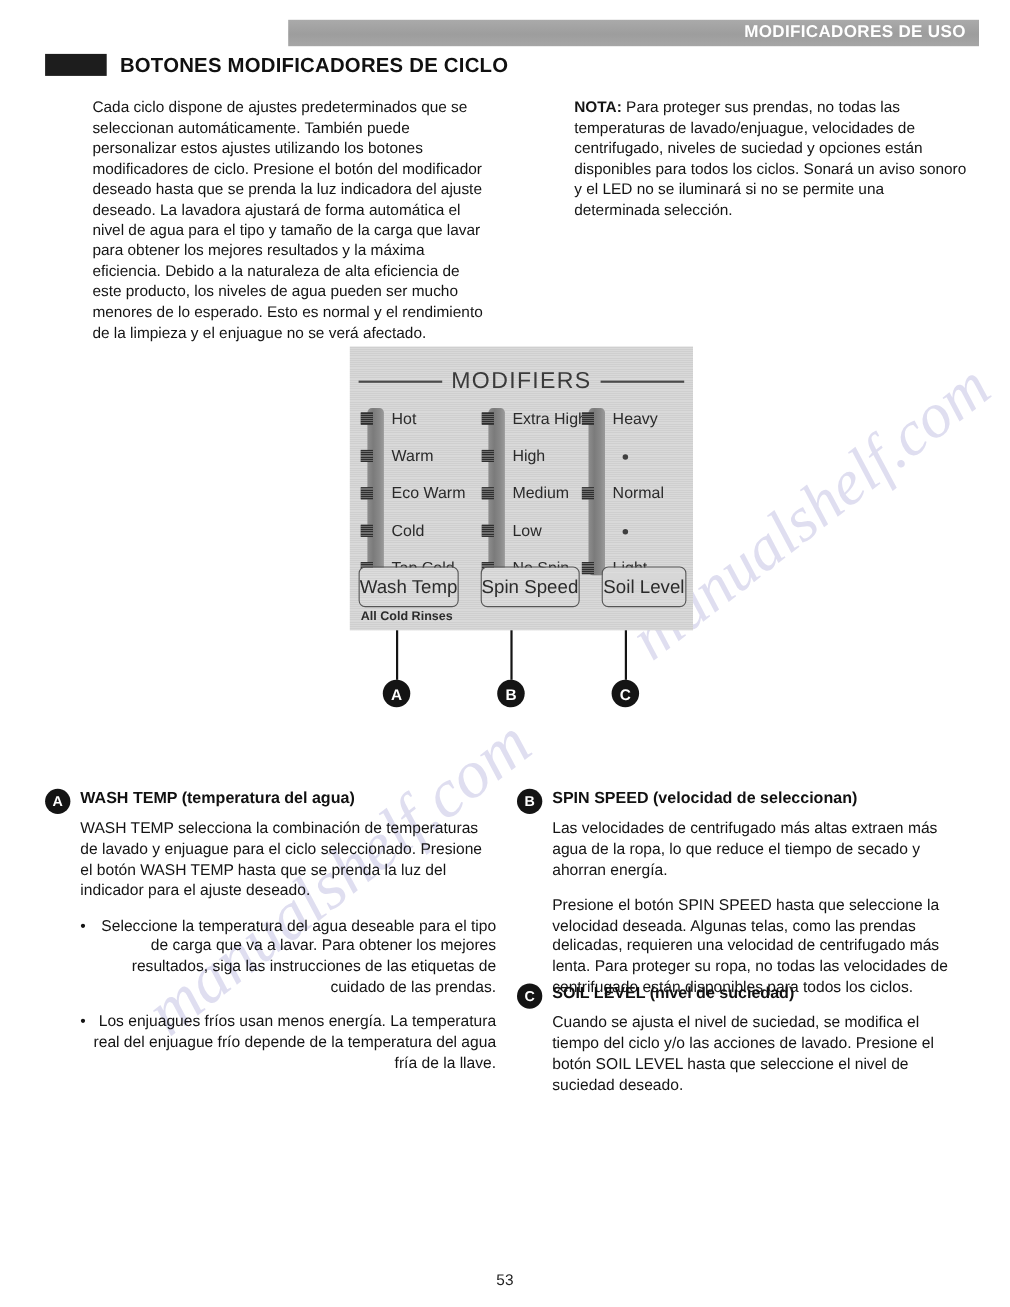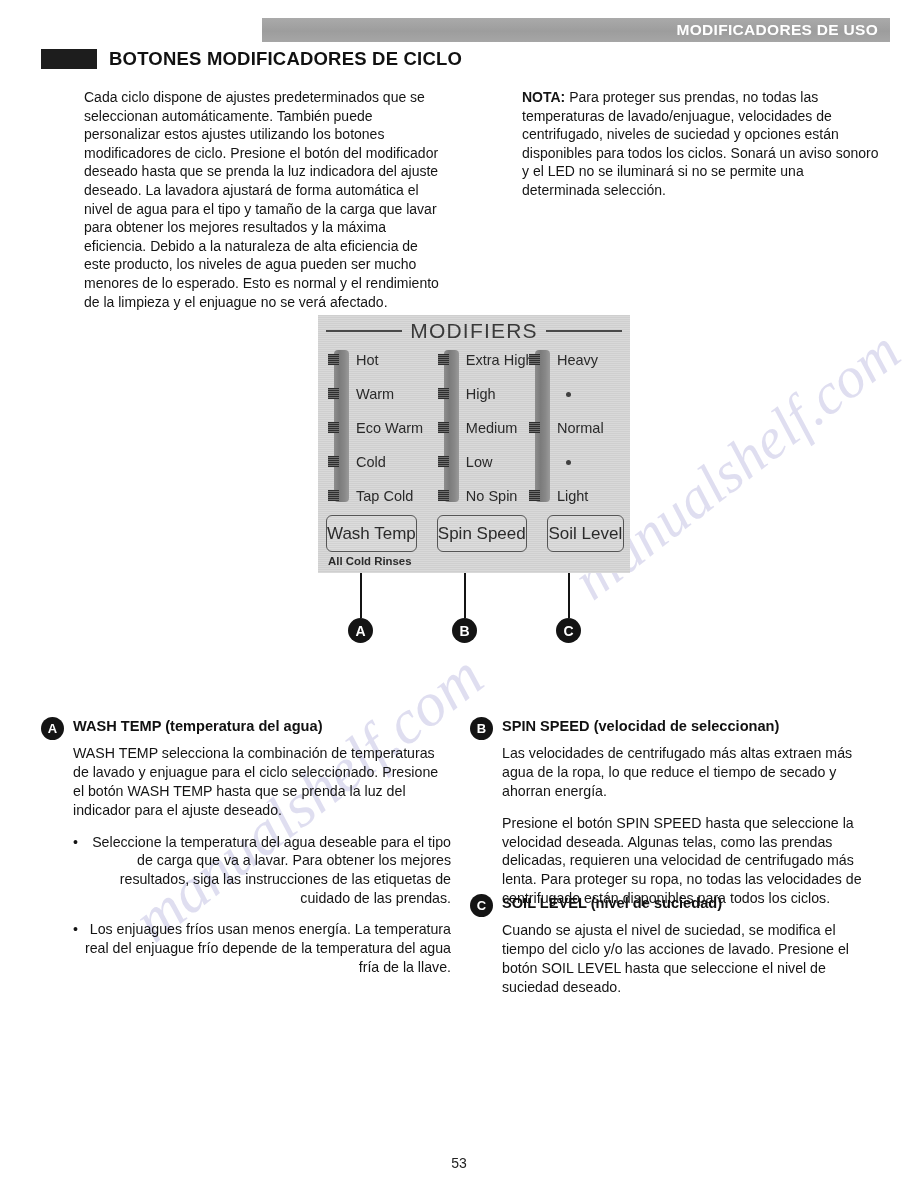--- a/index.html
+++ b/index.html
@@ -59,31 +59,31 @@
   .panel {
     position: absolute;
     left: 318px; top: 315px;
     width: 312px; height: 258px;
     background: repeating-linear-gradient(
         0deg, #d9d9d9 0px, #d9d9d9 1px, #cfcfcf 1px, #cfcfcf 2px);
   }
   .panel-inner { position: absolute; inset: 0; }
 
   .modifiers-title {
-    position: absolute; left: 8px; top: 4px; right: 8px;
+    position: absolute; left: 8px; top: 20px; right: 8px;
     display: flex; align-items: center; gap: 8px;
   }
   .modline { flex: 1; height: 2px; background: #4a4a4a; }
   .modtext {
     font-size: 21px; color: #3a3a3a; letter-spacing: 1.2px;
     white-space: nowrap;
   }
 
   .columns {
-    position: absolute; left: 8px; right: 8px; top: 31px; height: 164px;
+    position: absolute; left: 8px; right: 8px; top: 52px; height: 164px;
     display: flex;
   }
   .mcol { position: relative; }
   .mcol.c1 { width: 118px; }
   .mcol.c2 { width: 100px; }
   .mcol.c3 { width: 100px; }
 
   .strip {
     position: absolute; left: 8px; top: 4px;
     width: 15px; height: 152px;

